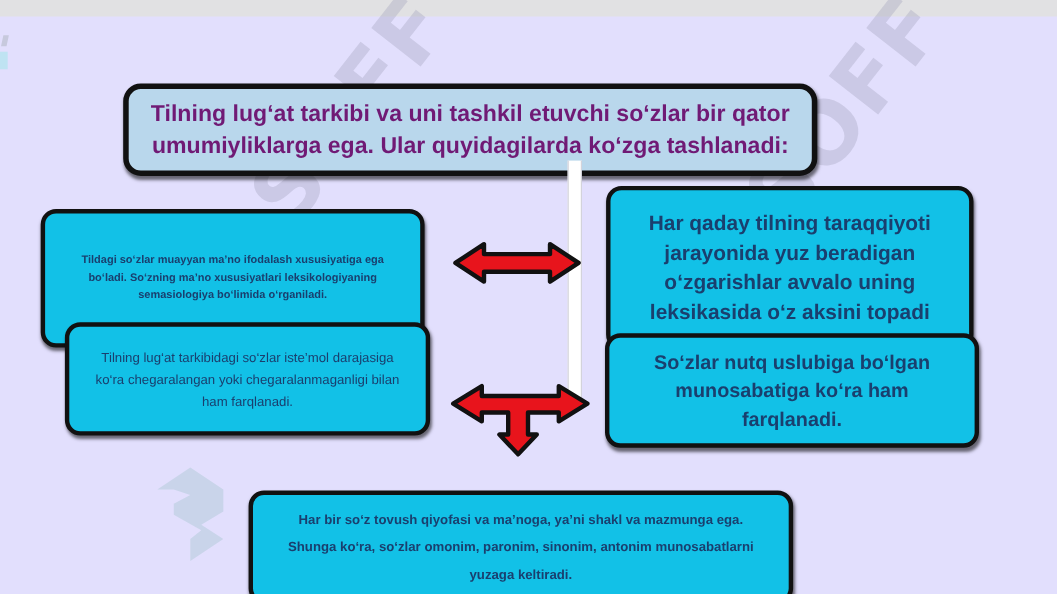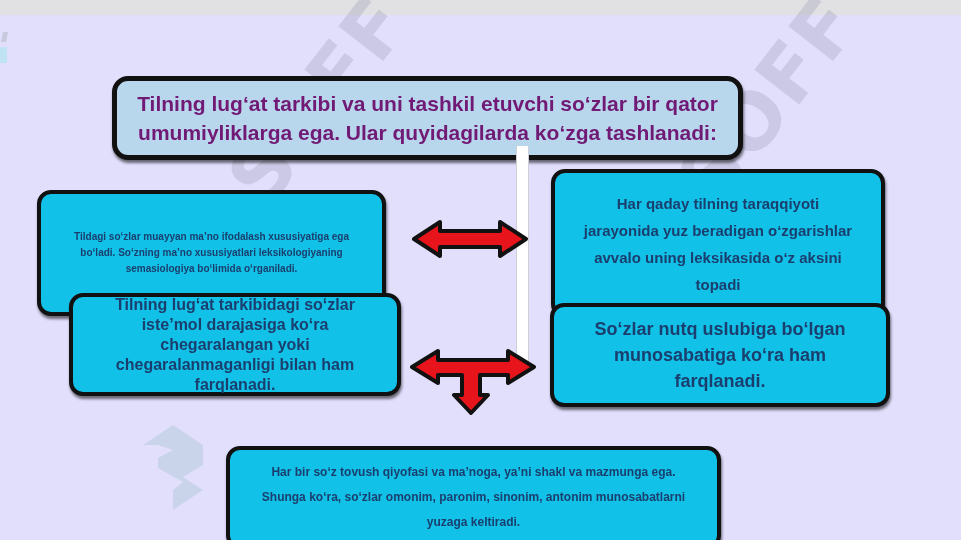--- a/index.html
+++ b/index.html
@@ -36,22 +36,22 @@
     color: #1a3f6e;
   }
   .box.title {
     left: 112px; top: 76px; width: 631px; height: 84px;
     background: #b9d7ec; border-width: 5px; border-radius: 16px;
     color: #701a75; font-size: 21px; line-height: 29px; font-weight: bold;
     padding: 0 20px;
   }
   .box.cyan { background: #12c1e7; }
   .box.b1 { left: 37px; top: 172px; width: 349px; height: 126px; font-size: 10px; line-height: 16px; padding: 6px 30px; font-weight: bold; margin-top: 18px; }
-  .box.b2 { left: 551px; top: 169px; width: 334px; height: 149px; font-size: 15px; line-height: 27px; padding: 4px 26px; font-weight: bold; text-align: center; }
-  .box.b3 { left: 69px; top: 293px; width: 332px; height: 103px; font-size: 16px; line-height: 20px; padding: 6px 18px; font-weight: bold; }
+  .box.b2 { left: 551px; top: 169px; width: 334px; height: 149px; font-size: 19px; line-height: 27px; padding: 4px 26px; font-weight: bold; text-align: center; }
+  .box.b3 { left: 59px; top: 293px; width: 332px; height: 103px; font-size: 12px; line-height: 20px; padding: 6px 18px; font-weight: normal; }
   .box.b4 { left: 550px; top: 303px; width: 340px; height: 104px; font-size: 18px; line-height: 26px; padding: 6px 12px; font-weight: bold; }
   .box.b5 { left: 226px; top: 418px; width: 495px; height: 103px; font-size: 12px; line-height: 25px; padding: 6px 30px; font-weight: bold; margin-top: 28px; }
 
   .connector {
     position: absolute; left: 516px; top: 146px; width: 11px; height: 226px;
     background: #ffffff; border-left: 1px solid #cfcfd8; border-right: 1px solid #cfcfd8;
   }
   .arrow { position: absolute; }
 </style>
 </head>

